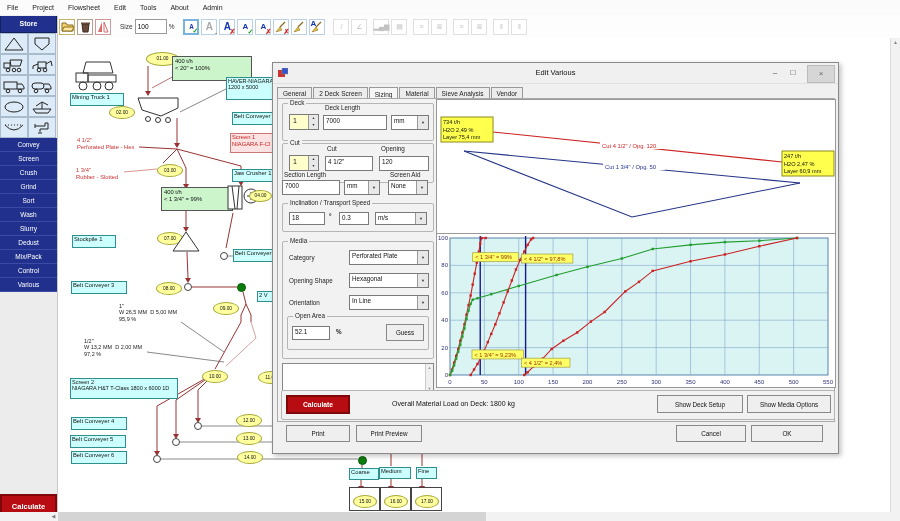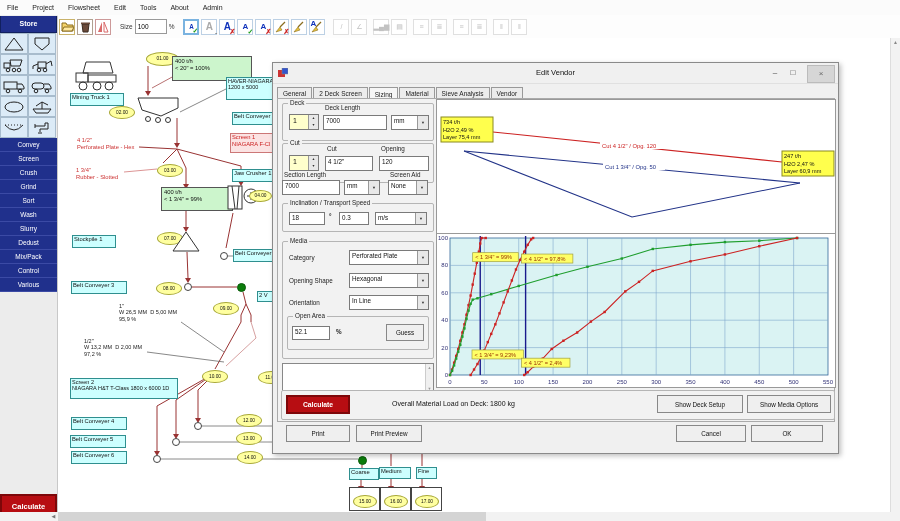--- a/index.html
+++ b/index.html
@@ -425,21 +425,21 @@
       </div>
   </div>
 
   <div id="dlg">
     <div id="dlg-title">
       <svg width="10" height="10" style="position:absolute;left:5px;top:5px">
           <rect x="0" y="2" width="7" height="7" fill="#cc3333"></rect>
           <rect x="4" y="0" width="6" height="6" fill="#3355cc"></rect>
           <rect x="4" y="0" width="6" height="6" fill="none" stroke="#888" stroke-width="0.5"></rect>
         </svg>
-      <span id="dlg-title-text">Edit Vendor</span>
+      <span id="dlg-title-text">Edit Various</span>
       <span class="wbtn" style="right:56px">–</span>
       <span class="wbtn" style="right:38px">□</span>
       <span id="dlg-close">×</span>
     </div>
     <div id="tabs">
         <div class="tab">General</div>
         <div class="tab">2 Deck Screen</div>
         <div class="tab active">Sizing</div>
         <div class="tab">Material</div>
         <div class="tab">Sieve Analysis</div>

